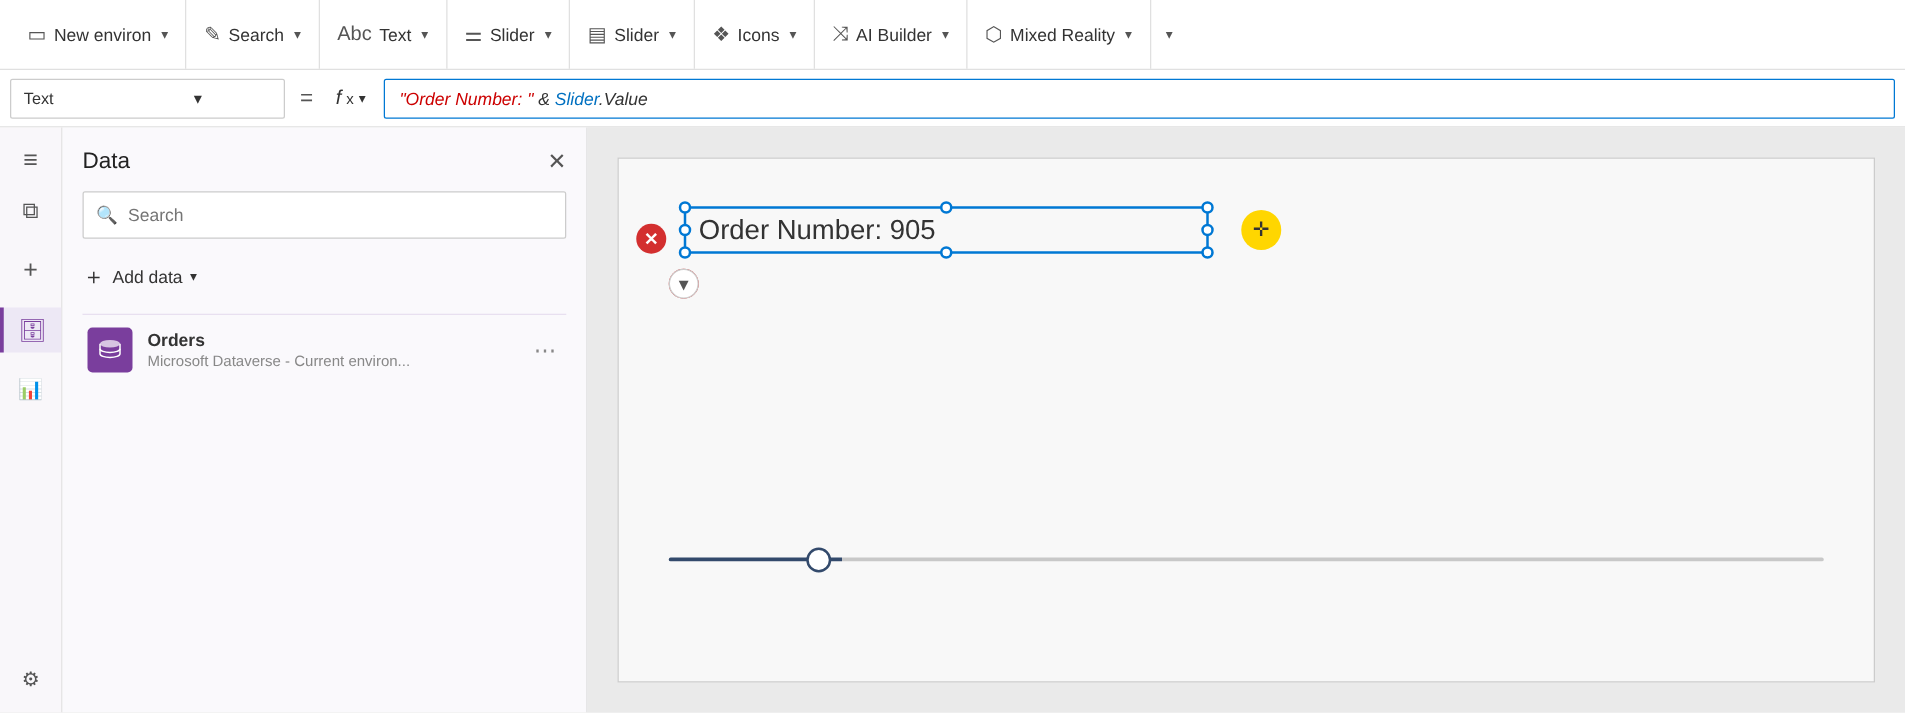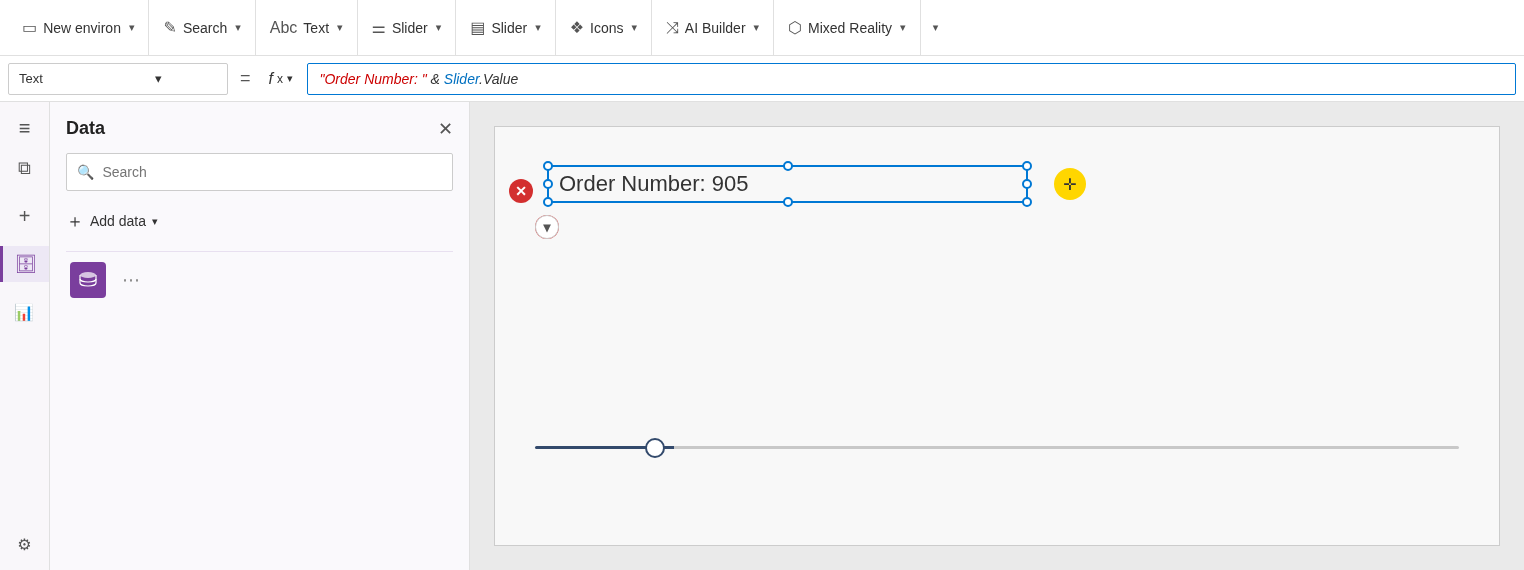--- a/index.html
+++ b/index.html
@@ -113,21 +113,21 @@
       padding: 16px 16px 0 16px;
     }
     .data-panel-header {
       display: flex;
       align-items: center;
       justify-content: space-between;
       margin-bottom: 14px;
     }
     .data-panel-title {
       font-size: 18px;
-      font-weight: 700;
+      font-weight: 400;
       color: #222;
     }
     .close-btn {
       background: none;
       border: none;
       cursor: pointer;
       font-size: 18px;
       color: #555;
       line-height: 1;
     }
@@ -423,30 +423,34 @@
     </button>
 
     <div class="data-item" data-name="data-source-item">
       <div class="data-icon" data-name="data-source-icon">
         <svg width="20" height="20" viewBox="0 0 20 20" fill="none">
             <ellipse cx="10" cy="5" rx="8" ry="3" fill="#fff" fill-opacity="0.7"></ellipse>
             <path d="M2 5v4c0 1.66 3.58 3 8 3s8-1.34 8-3V5" stroke="#fff" stroke-width="1.2"></path>
             <path d="M2 9v4c0 1.66 3.58 3 8 3s8-1.34 8-3V9" stroke="#fff" stroke-width="1.2"></path>
           </svg>
       </div>
+      <div class="data-info">
+        <div class="data-name" data-name="data-source-name">Orders</div>
+        <div class="data-desc" data-name="data-source-description">Microsoft Dataverse - Current environ...</div>
+      </div>
       <span class="data-more" data-name="data-source-more-button">⋯</span>
     </div>
   </div>
 
   <div class="canvas-area" data-name="canvas-area">
     <div class="canvas-surface" data-name="canvas-surface">
 
       <button class="canvas-control-btn delete" data-name="text-element-delete-button" style="position:absolute; top:52px; left:14px; z-index:20;">✕</button>
 
-      <div class="canvas-text-element" data-name="canvas-text-element" style="top:38px; left:52px; width:481px;">
+      <div class="canvas-text-element" data-name="canvas-text-element" style="top:38px; left:52px; width:420px;">
         <span class="element-text" data-name="canvas-text-value">Order Number: 905</span>
         
         <div class="handle tl" data-name="handle-top-left"></div>
         <div class="handle tc" data-name="handle-top-center"></div>
         <div class="handle tr" data-name="handle-top-right"></div>
         <div class="handle ml" data-name="handle-middle-left"></div>
         <div class="handle mr" data-name="handle-middle-right"></div>
         <div class="handle bl" data-name="handle-bottom-left"></div>
         <div class="handle bc" data-name="handle-bottom-center"></div>
         <div class="handle br" data-name="handle-bottom-right"></div>

